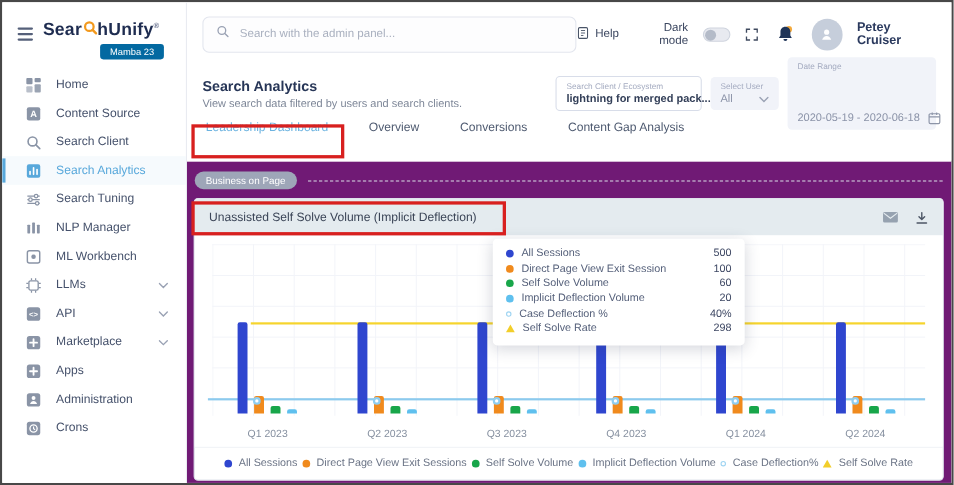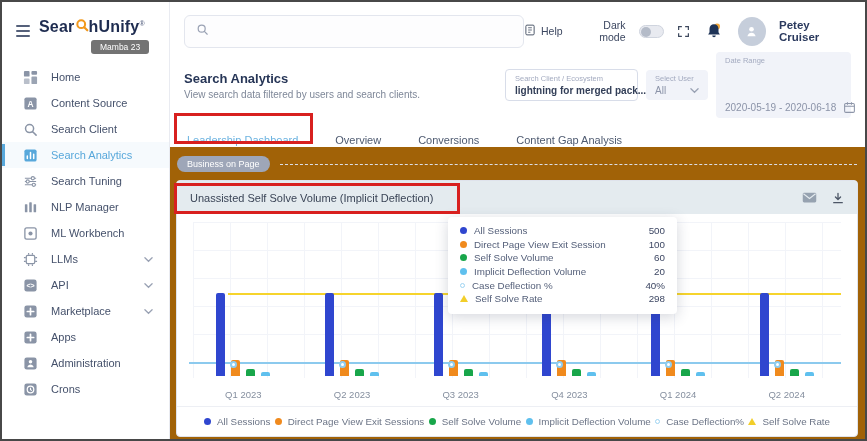--- a/index.html
+++ b/index.html
@@ -9,21 +9,21 @@
             border:2px solid #484848; overflow:hidden; }
 
   
   .sidebar { position:absolute; left:0; top:0; bottom:0; width:168px; background:#fff;
              border-right:1px solid #e9ebf1; z-index:5; }
   .logo-row { display:flex; align-items:flex-start; gap:9px; padding:16px 0 0 14px; height:58px; }
   .hamburger { margin-top:4px; cursor:pointer; }
   .hamburger i { display:block; width:14px; height:2px; background:#55607a; margin:3px 0; border-radius:1px; }
   .logo-text { font-size:16px; font-weight:bold; color:#1e2c50; letter-spacing:.2px; white-space:nowrap; }
   .logo-text sup { font-size:7px; color:#6a7490; }
-  .logo-badge { display:inline-block; margin:1px 0 0 52px; background:#737373; color:#fff;
+  .logo-badge { display:inline-block; margin:1px 0 0 52px; background:#0369a1; color:#fff;
                 font-size:8.5px; padding:2px 9px; border-radius:3px; }
   .menu { margin-top:4px; }
   .side-item { position:relative; display:flex; align-items:center; gap:13px; height:26px;
                padding-left:21px; color:#45516b; font-size:11px; cursor:pointer; }
   .side-item .icon { width:15px; height:15px; color:#8a94a6; display:flex; align-items:center; justify-content:center; }
   .side-item .icon svg { width:15px; height:15px; }
   .side-item.active { color:#58a8db; background:#f6fafd; }
   .side-item.active::before { content:''; position:absolute; left:0; top:2px; bottom:2px; width:3px; background:#58a8db; }
   .side-item.active .icon { color:#58a8db; }
   .side-item .chev { margin-left:auto; margin-right:16px; display:flex; }
@@ -54,25 +54,25 @@
   .f-label { font-size:7.5px; color:#a4abc0; margin-bottom:2px; white-space:nowrap; }
   .f-value { font-size:10px; display:flex; align-items:center; gap:7px; white-space:nowrap; }
   .f1 { background:#fff; border:1px solid #d8dde9; width:133px; }
   .f1 .f-value { font-weight:bold; color:#333f58; }
   .f2 { background:#f1f3f9; width:62px; }
   .f2 .f-value { color:#8b93a8; }
   .f3 { background:#f1f3f9; width:135px; }
   .f3 .f-value { color:#8b93a8;margin-top:36px; }
   .f-value .chev, .f-value .cal { margin-left:auto; display:flex; }
 
-  .tabs-row { height:36px; display:flex; align-items:flex-end; gap:37px; padding-left:17px; background:#fff; }
+  .tabs-row { height:36px; display:flex; align-items:flex-start; gap:37px; padding-left:17px; background:#fff; }
   .tab { font-size:11px; color:#4e5a70; cursor:pointer; white-space:nowrap; }
   .tab.active { color:#6cb3e0; }
 
-  .content { position:absolute; top:145px; left:0; right:0; bottom:0; background:#a16207; }
+  .content { position:absolute; top:145px; left:0; right:0; bottom:0; background:#701a75; }
   .chip-row { display:flex; align-items:center; margin:8px 8px 0 7px; height:18px; }
   .chip { background:#9ea6b8; color:#fff; font-size:9px; padding:3px 10px; border-radius:9px; cursor:pointer; white-space:nowrap; }
   .dash { flex:1; border-top:1px dashed #d9dde8; margin-left:10px; }
 
   
   .card { position:absolute; left:6px; right:7px; top:33px; bottom:2px; background:#fff;
           border:1px solid #dfe3ec; border-radius:4px; display:flex; flex-direction:column; }
   .card-head { height:33px; background:#e4ebef; border-radius:3px 3px 0 0; display:flex;
                align-items:center; padding:0 13px; gap:14px; }
   .card-title { font-size:11px; color:#3b4557; }
@@ -281,20 +281,21 @@
   </div>
 
   <div class="main">
 
     <div class="topbar">
       <div class="searchbox">
         <span id="top-search-icon"><svg viewBox="0 0 16 16" width="13" height="13" xmlns="http://www.w3.org/2000/svg">
               <circle cx="7" cy="7" r="4.3" fill="none" stroke="#9aa2b4" stroke-width="1.5"></circle>
               <line x1="10.3" y1="10.3" x2="13.8" y2="13.8" stroke="#9aa2b4" stroke-width="1.5" stroke-linecap="round"></line>
             </svg></span>
+        <input type="text" placeholder="Search with the admin panel..." style="">
       </div>
       <div class="top-right">
         <span class="top-link">
           <span id="help-icon"><svg viewBox="0 0 16 16" width="12" height="12" xmlns="http://www.w3.org/2000/svg">
                 <rect x="2.5" y="1.5" width="11" height="13" rx="1.5" fill="none" stroke="#4a5568" stroke-width="1.3"></rect>
                 <path d="M5.5 5h5M5.5 8h5M5.5 11h3" stroke="#4a5568" stroke-width="1.1"></path>
               </svg></span>
           <span>Help</span>
         </span>
         <span class="top-link">

